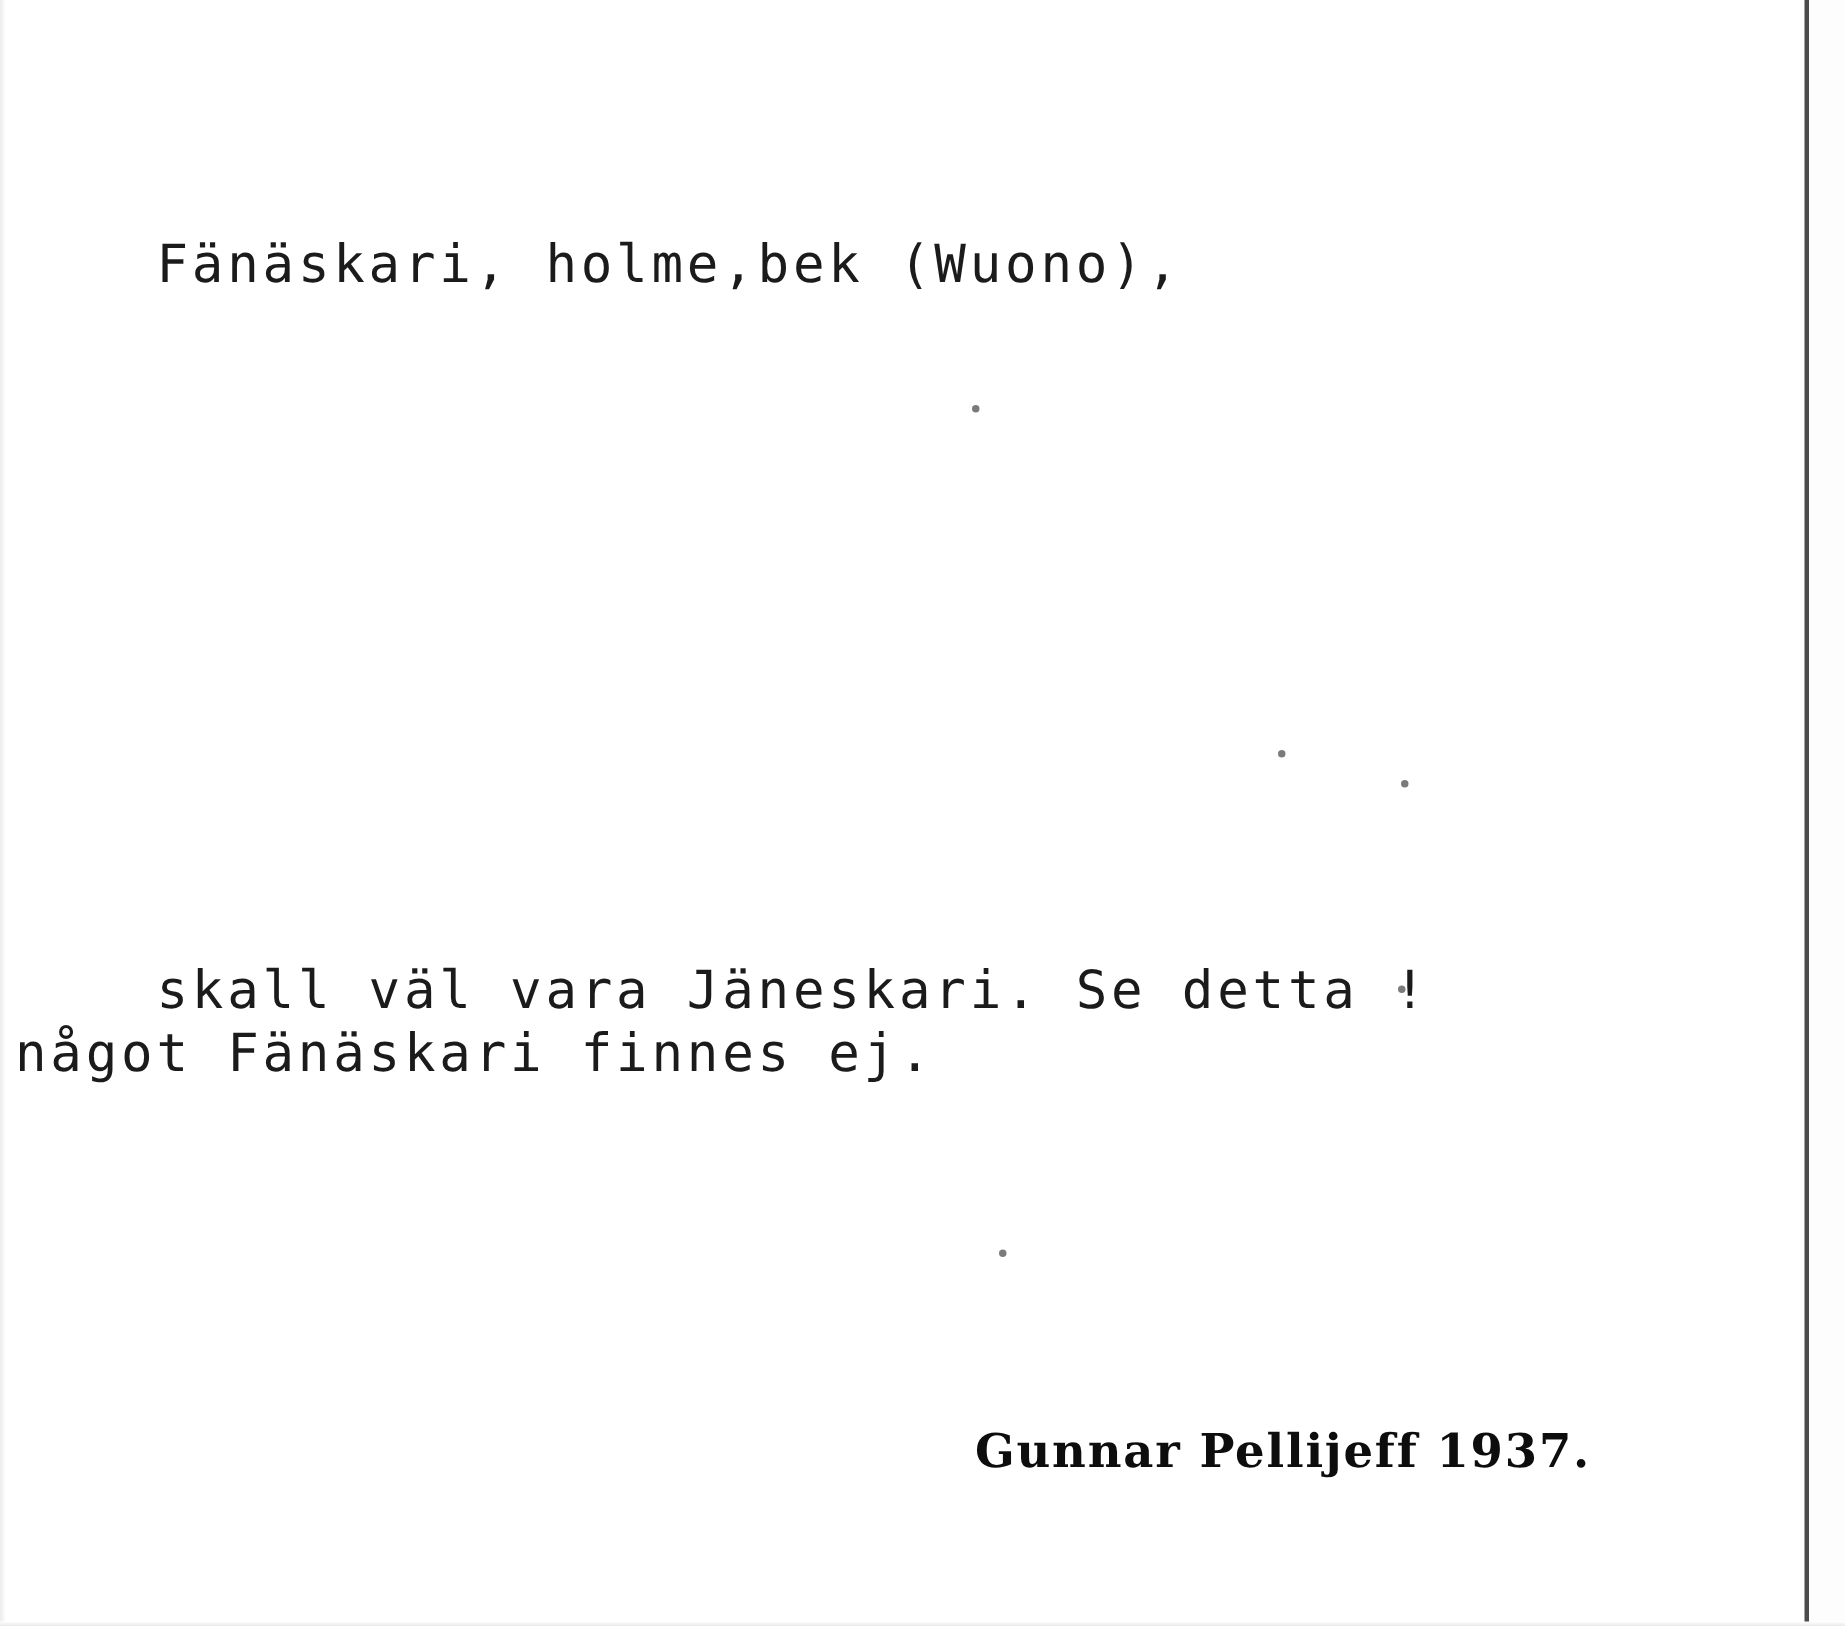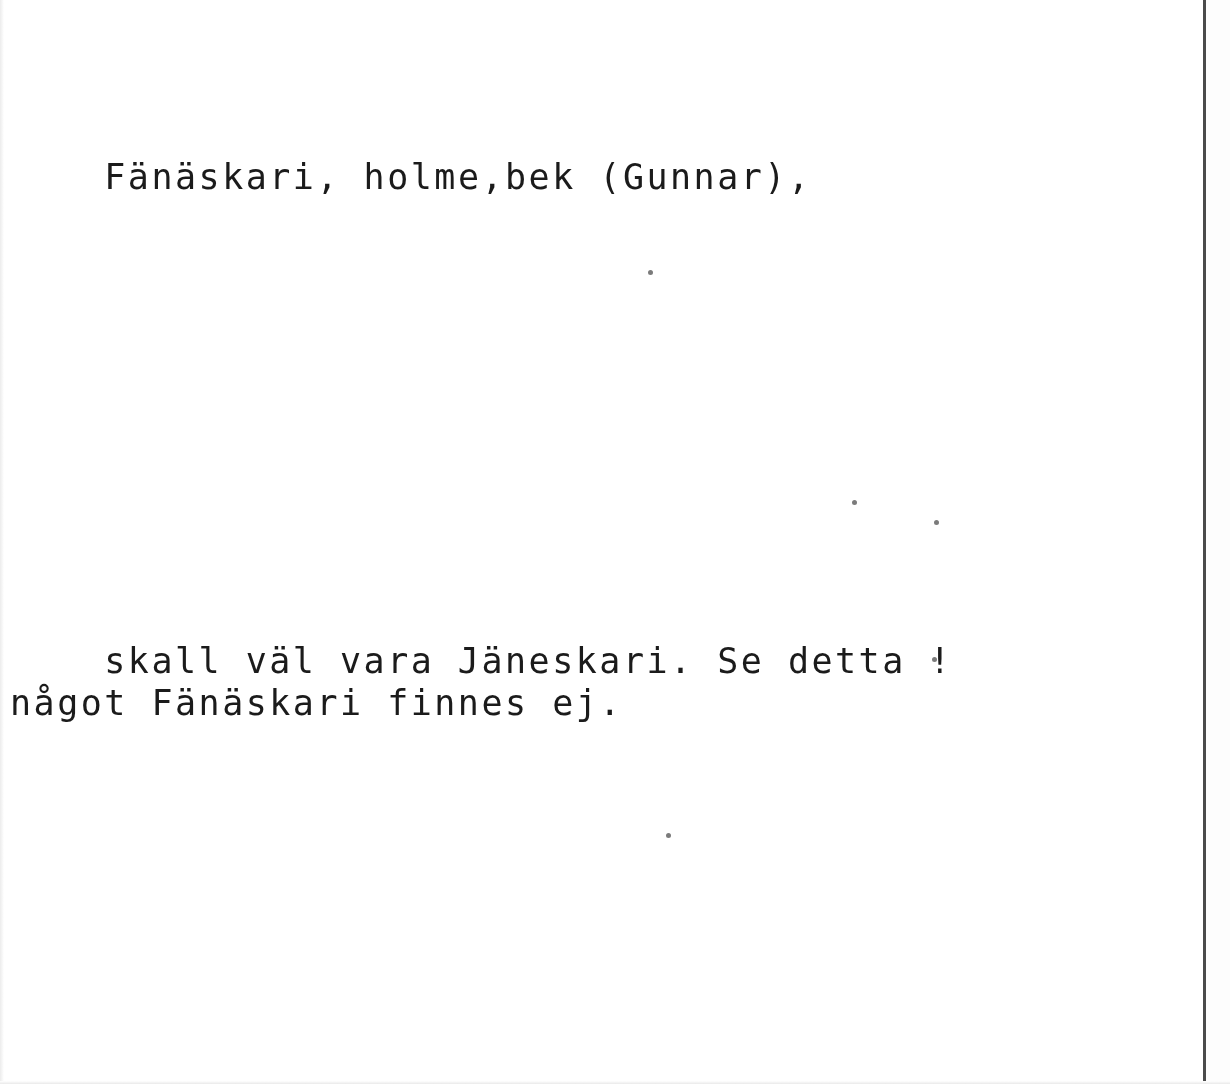--- a/index.html
+++ b/index.html
@@ -96,30 +96,31 @@
 <body>
 
 <div class="page">
 
   <div class="edge-left"></div>
   <div class="edge-right-band"></div>
   <div class="edge-right-line"></div>
   <div class="edge-bottom"></div>
 
   <div class="tw" style="left:10px; top:117px;">
-    <span class="headword">Fänäskari</span><span>, holme,bek (Gunnar),</span>
+    <span class="headword">Fänäskari</span><span>, holme,bek (Wuono),</span>
   </div>
 
 
   <div class="tw" style="left:10px; top:601px;">
     <span>skall väl vara Jäneskari.</span><span class="faded"> Se detta !</span>
   </div>
 
   <div class="tw" style="left:10px; top:683px;">något Fänäskari finnes ej.</div>
 
+  <div class="print signature" style="left:650px; top:950px;">Gunnar Pellijeff 1937.</div>
 
   <div class="speck" style="left:648px; top:270px; width:5px; height:5px;"></div>
   <div class="speck" style="left:852px; top:500px; width:5px; height:5px;"></div>
   <div class="speck" style="left:934px; top:520px; width:5px; height:5px;"></div>
   <div class="speck" style="left:932px; top:657px; width:5px; height:5px;"></div>
   <div class="speck" style="left:666px; top:833px; width:5px; height:5px;"></div>
 
 </div>
 
 </body></html>

